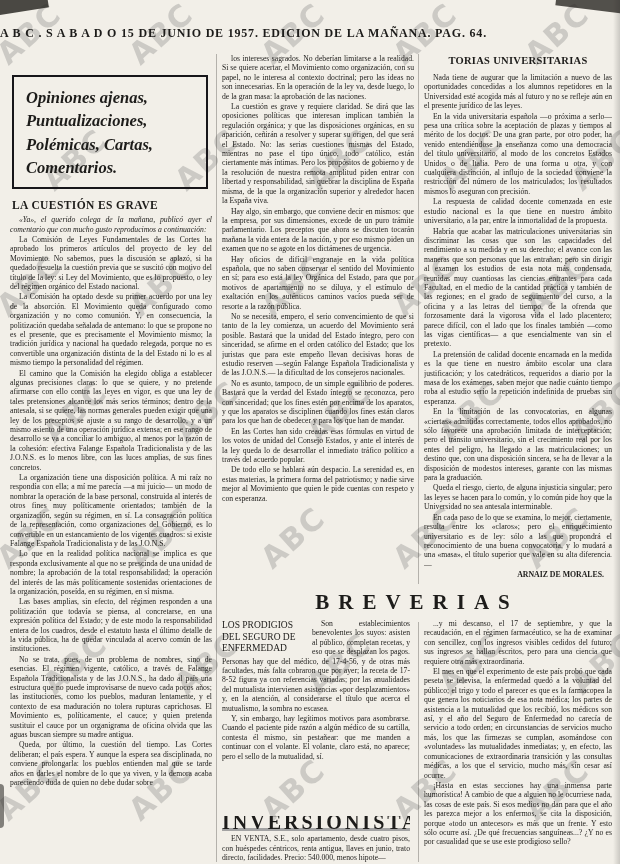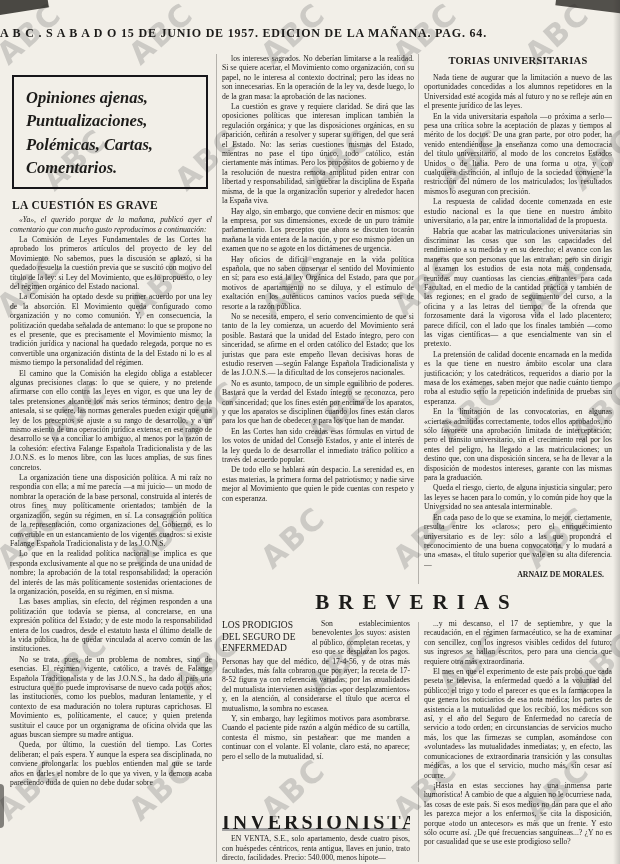--- a/index.html
+++ b/index.html
@@ -125,21 +125,21 @@
 <div class="vrule" style="left:418px; top:622px; height:240px;"></div>
 
 <div class="col" style="left:10px; top:69px; width:202px; height:808px;">
   <div class="opinions-box">
       <p>Opiniones ajenas,</p>
       <p>Puntualizaciones,</p>
       <p>Polémicas, Cartas,</p>
       <p>Comentarios.</p>
     </div>
   <div class="headline-left">LA CUESTIÓN ES GRAVE</div>
-  <p class="intro">«Ya», el querido porque de la mañana, publicó ayer el comentario que con mucho gusto reproducimos a continuación:</p>
+  <p class="intro">«Ya», el querido colega de la mañana, publicó ayer el comentario que con mucho gusto reproducimos a continuación:</p>
   <div>
       <p>La Comisión de Leyes Fundamentales de las Cortes ha aprobado los primeros artículos del proyecto de ley del Movimiento. No sabemos, pues la discusión se aplazó, si ha quedado resuelta la cuestión previa que se suscitó con motivo del título de la ley: si Ley del Movimiento, que es lo propuesto, o ley del régimen orgánico del Estado nacional.</p>
       <p>La Comisión ha optado desde su primer acuerdo por una ley de la absorción. El Movimiento queda configurado como organización y no como comunión. Y, en consecuencia, la politización quedaba señalada de antemano: lo que se propone no es el presente, que es precisamente el Movimiento mismo; la tradición jurídica y nacional ha quedado relegada, porque no es convertible una organización distinta de la del Estado ni lo es al mismo tiempo la personalidad del régimen.</p>
       <p>El camino que la Comisión ha elegido obliga a establecer algunas precisiones claras: lo que se quiere, y no pretende afirmarse con ello contra las leyes en vigor, es que una ley de tales pretensiones alcance los más serios términos; dentro de la antesala, si se quiere, las normas generales pueden exigir que una ley de los preceptos se ajuste a su rango de desarrollo, y a un mismo asiento de una operación jurídica extensa; en ese rango de desarrollo se va a conciliar lo ambiguo, al menos por la razón de la cohesión: efectiva Falange Española Tradicionalista y de las J.O.N.S. es lo menos libre, con las luces amplias, de sus fines concretos.</p>
       <p>La organización tiene una disposición política. A mi raíz no respondía con ella; a mí me parecía —a mi juicio— un modo de nombrar la operación de la base personal, construida al interés de otros fines muy políticamente orientados; también de la organización, según su régimen, en sí. La consagración política de la representación, como organizaciones del Gobierno, es lo convertible en un estancamiento de los vigentes cuadros: si existe Falange Española Tradicionalista y de las J.O.N.S.</p>
       <p>Lo que en la realidad política nacional se implica es que responda exclusivamente al que no se prescinda de una unidad de nombre; la aprobación de la total responsabilidad; la operación del interés de las más políticamente sostenidas orientaciones de la organización, poseída, en su régimen, en sí misma.</p>
       <p>Las bases amplias, sin efecto, del régimen responden a una politización que todavía se piensa, al concretarse, en una expresión política del Estado; y de este modo la responsabilidad entera de los cuadros, desde el estatuto hasta el último detalle de la vida pública, ha de quedar vinculada al acervo común de las instituciones.</p>
       <p>No se trata, pues, de un problema de nombres, sino de esencias. El régimen vigente, católico, a través de Falange Española Tradicionalista y de las J.O.N.S., ha dado al país una estructura que no puede improvisarse de nuevo cada pocos años; las instituciones, como los pueblos, maduran lentamente, y el contexto de esa maduración no tolera rupturas caprichosas. El Movimiento es, políticamente, el cauce; y quien pretenda sustituir el cauce por un organigrama de oficina olvida que las aguas buscan siempre su madre antigua.</p>
       <p>Queda, por último, la cuestión del tiempo. Las Cortes deliberan; el país espera. Y aunque la espera sea disciplinada, no conviene prolongarla: los pueblos entienden mal que se tarde años en darles el nombre de lo que ya viven, y la demora acaba pareciendo duda de quien no debe dudar sobre</p>
     </div>

